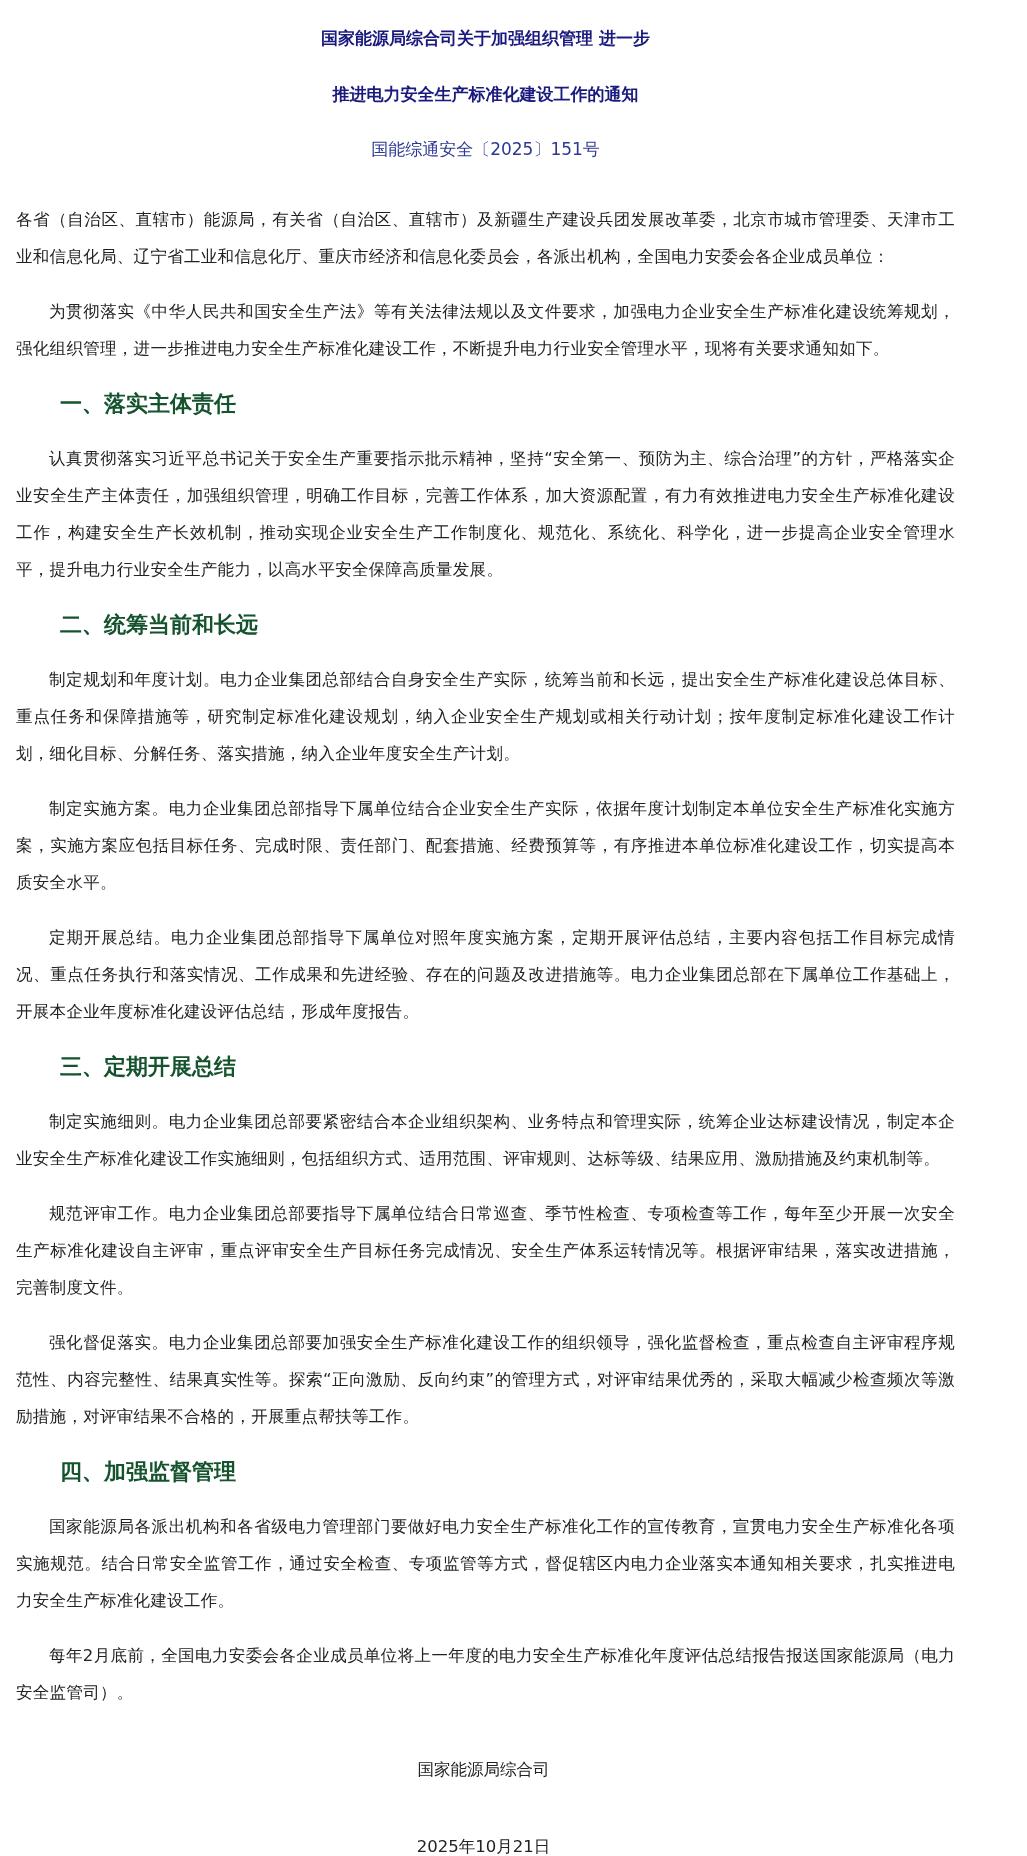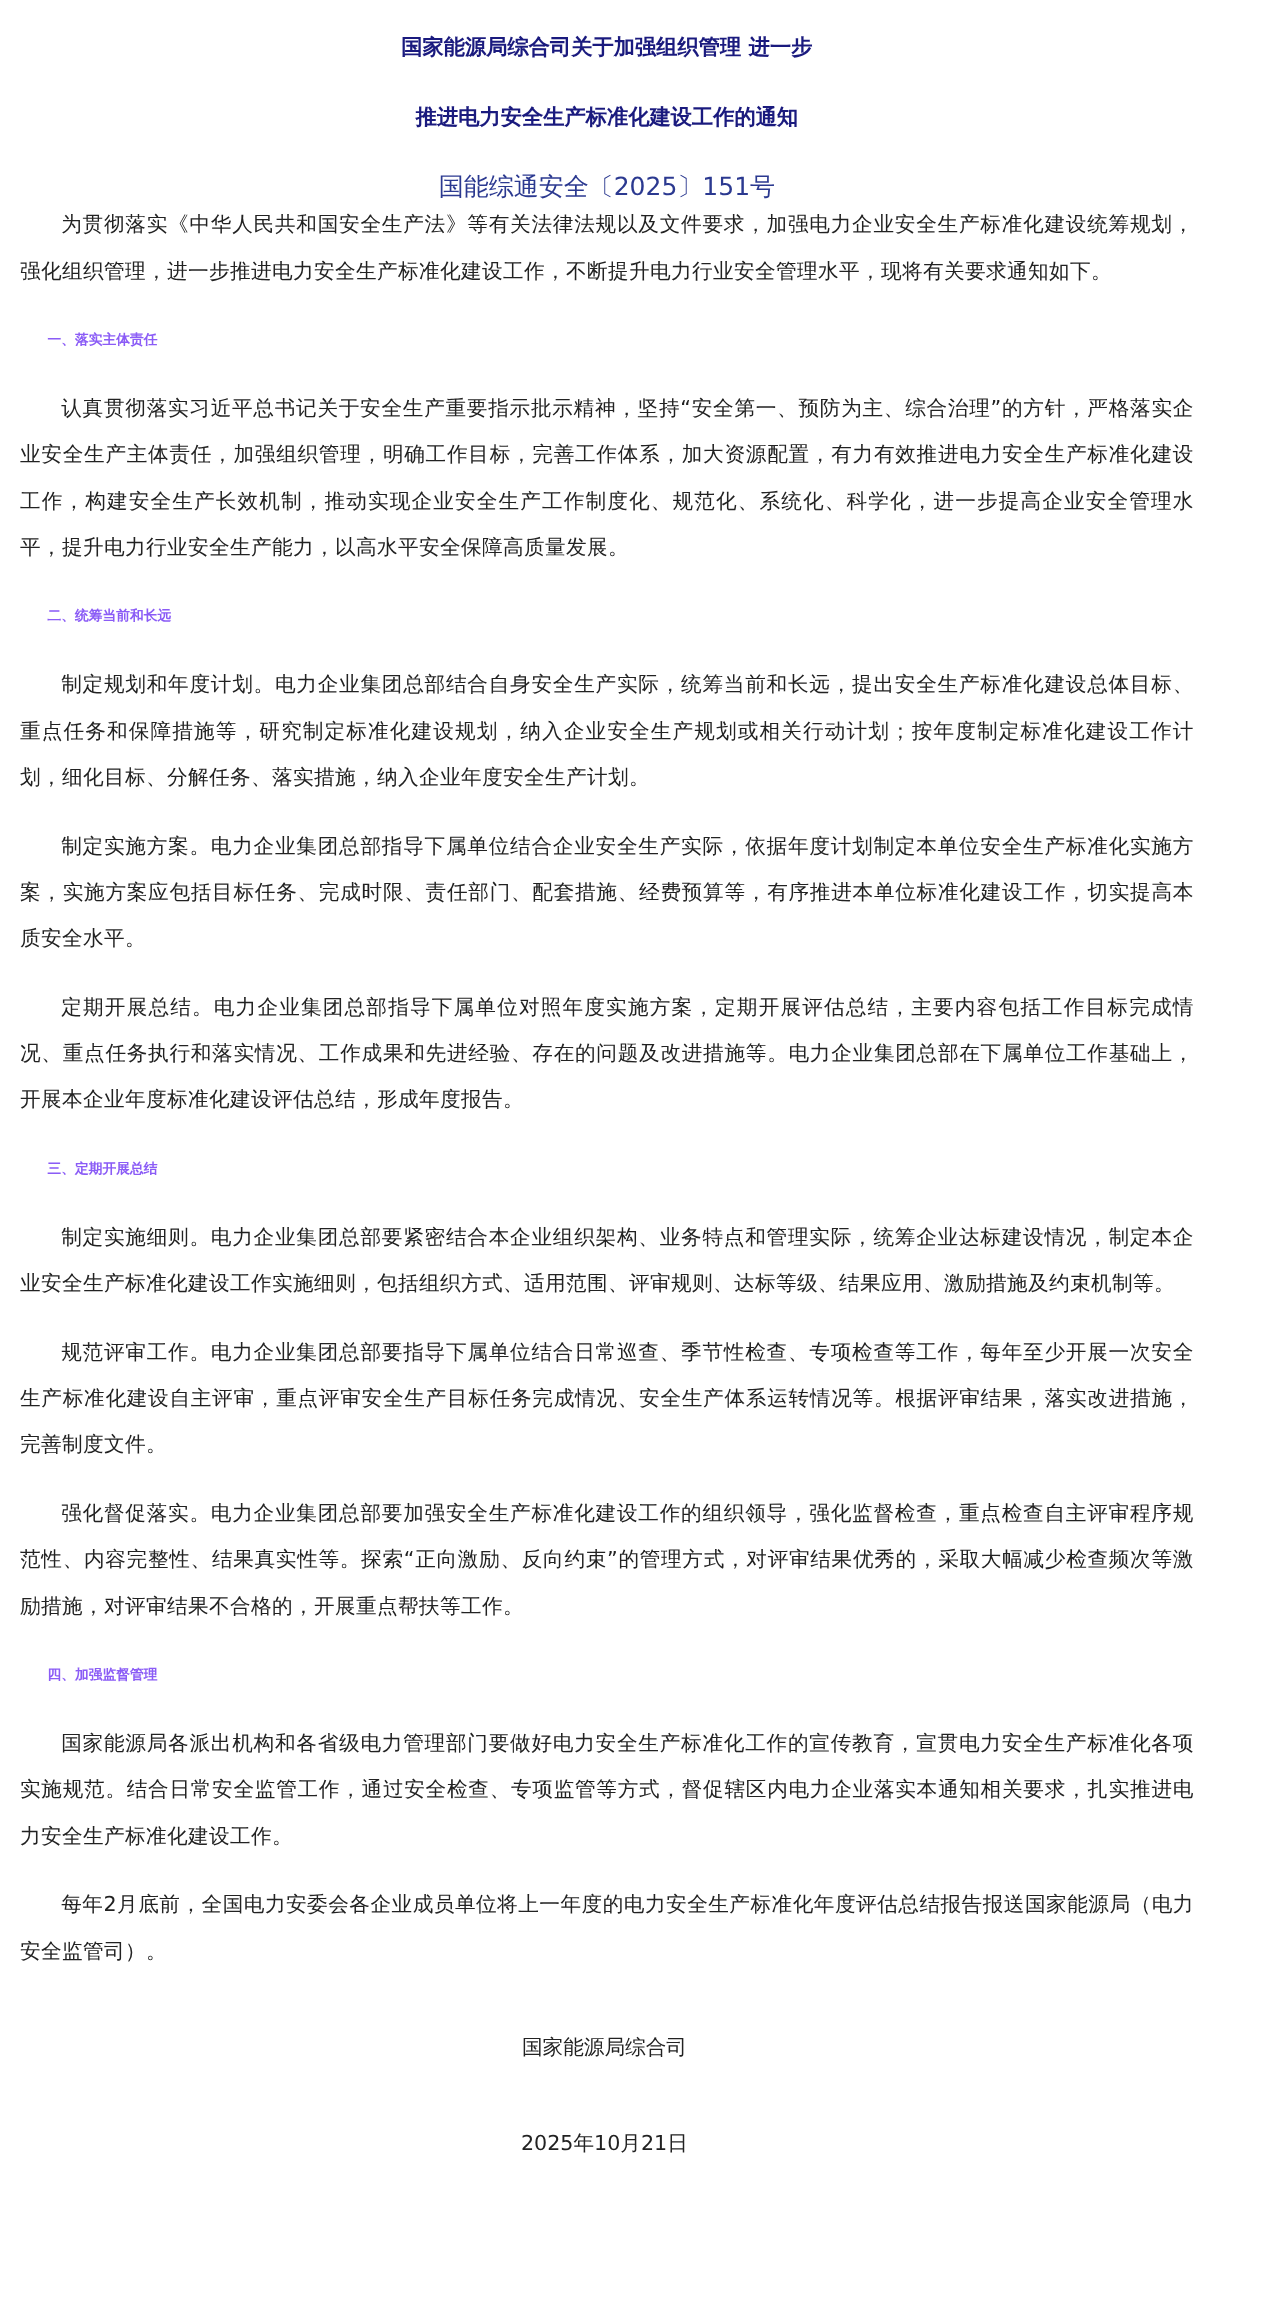--- a/index.html
+++ b/index.html
@@ -25,40 +25,40 @@
       font-weight: bold;
       font-size: 17px;
       line-height: 24px;
       margin: 0;
     }
     .title-1 { padding-top: 26px; }
     .title-2 { padding-top: 32px; }
     .docnum {
       text-align: center;
       color: #2b3990;
-      font-size: 20px;
+      font-size: 17px;
       line-height: 24px;
       margin: 0;
       padding-top: 31px;
     }
     .p {
       font-size: 16.5px;
       line-height: 37px;
       margin: 0;
       text-align: justify;
       letter-spacing: 0.3px;
       word-break: break-all;
     }
     .p.indent { text-indent: 2em; }
     .gap-after { margin-bottom: 18px; }
     .first-block { margin-top: 40px; }
     .heading {
-      color: #8b5cf6;
+      color: #14532d;
       font-weight: bold;
-      font-size: 11px;
+      font-size: 22px;
       line-height: 37px;
       margin: 0 0 18px 0;
       padding-left: 2em;
     }
     .sign {
       text-align: center;
       font-size: 16.5px;
       line-height: 37px;
       margin: 0;
       padding-right: 4px;
@@ -68,20 +68,21 @@
   </style>
 </head>
 <body>
 
 <div class="doc">
 
   <h1 class="title title-1">国家能源局综合司关于加强组织管理 进一步</h1>
   <h1 class="title title-2">推进电力安全生产标准化建设工作的通知</h1>
   <p class="docnum">国能综通安全〔2025〕151号</p>
 
+  <p class="p first-block gap-after">各省（自治区、直辖市）能源局，有关省（自治区、直辖市）及新疆生产建设兵团发展改革委，北京市城市管理委、天津市工业和信息化局、辽宁省工业和信息化厅、重庆市经济和信息化委员会，各派出机构，全国电力安委会各企业成员单位：</p>
 
   <p class="p indent gap-after">为贯彻落实《中华人民共和国安全生产法》等有关法律法规以及文件要求，加强电力企业安全生产标准化建设统筹规划，强化组织管理，进一步推进电力安全生产标准化建设工作，不断提升电力行业安全管理水平，现将有关要求通知如下。</p>
 
   <section>
     <h2 class="heading">一、落实主体责任</h2>
     <p class="p indent gap-after">认真贯彻落实习近平总书记关于安全生产重要指示批示精神，坚持“安全第一、预防为主、综合治理”的方针，严格落实企业安全生产主体责任，加强组织管理，明确工作目标，完善工作体系，加大资源配置，有力有效推进电力安全生产标准化建设工作，构建安全生产长效机制，推动实现企业安全生产工作制度化、规范化、系统化、科学化，进一步提高企业安全管理水平，提升电力行业安全生产能力，以高水平安全保障高质量发展。</p>
   </section>
 
   <section>
     <h2 class="heading">二、统筹当前和长远</h2>

